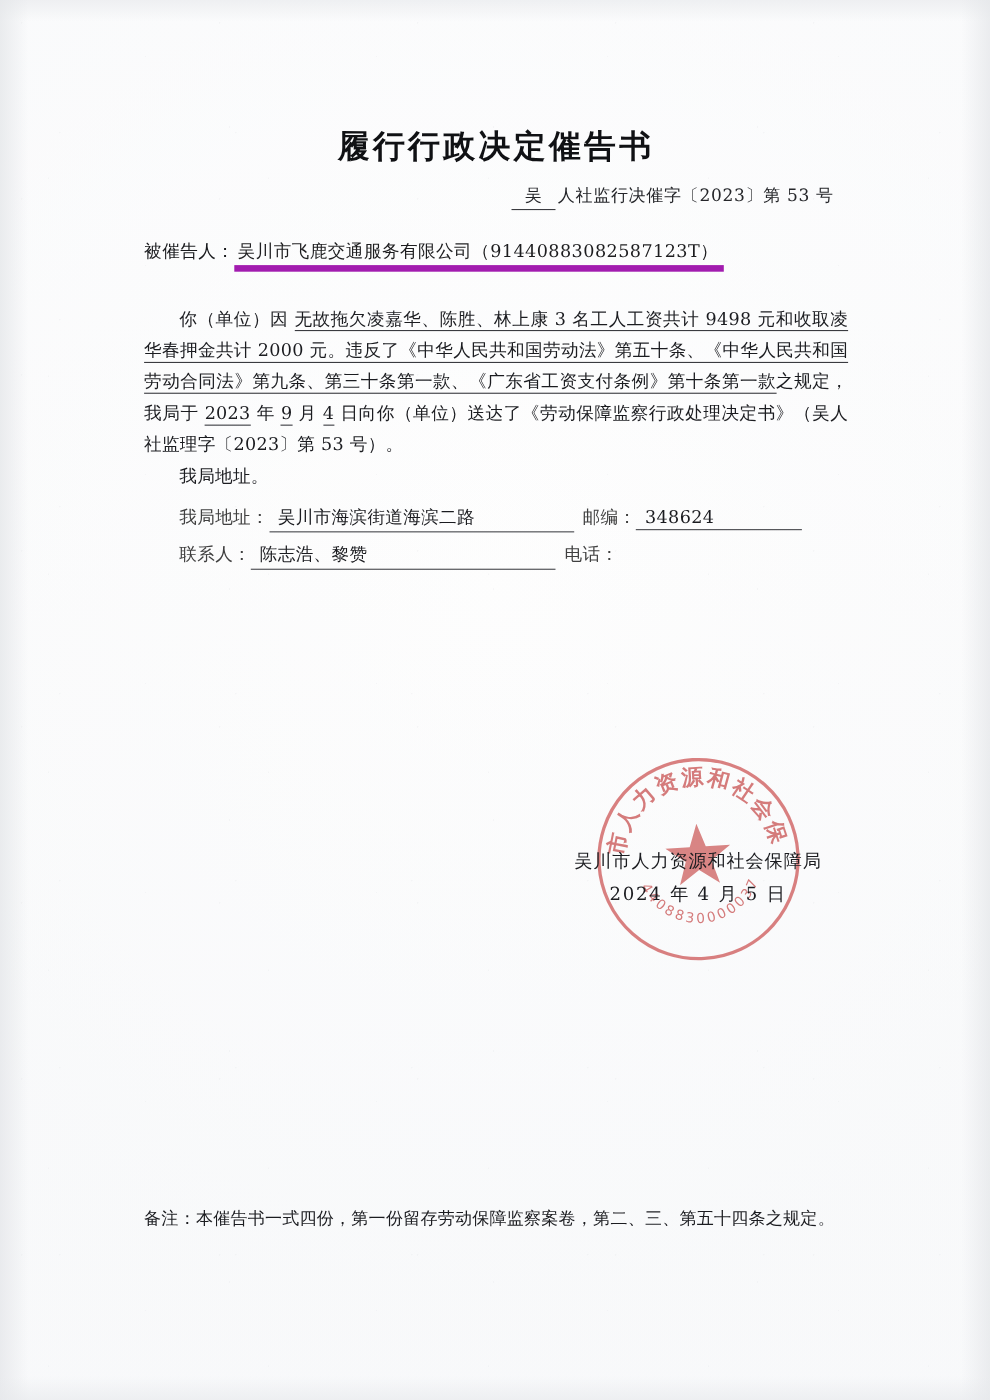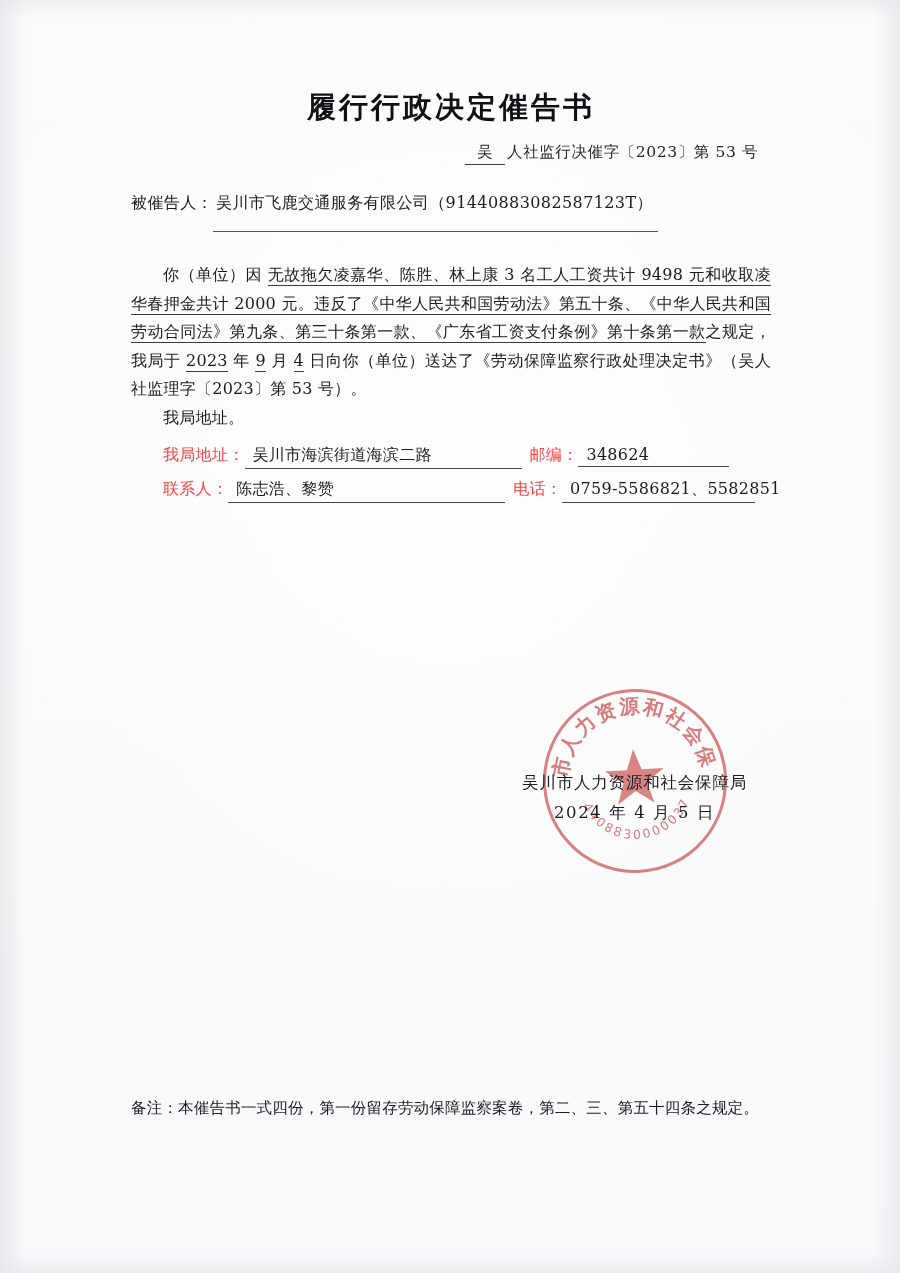--- a/index.html
+++ b/index.html
@@ -52,21 +52,21 @@
   .content {
     position: absolute;
     left: 131px;
     top: 0;
     width: 640px;
   }
 
   
   .doc-title {
     margin: 0;
-    padding-top: 88px;
+    padding-top: 114px;
     text-align: center;
     font-family: "DejaVu Serif", "Liberation Serif", serif;
     font-weight: 700;
     font-size: 29px;
     letter-spacing: 3px;
     color: #101114;
   }
 
   
   .doc-number-row {
@@ -89,22 +89,22 @@
 
   
   .recipient-row {
     margin-top: 28px;
     font-size: 16px;
     letter-spacing: 0.4px;
     white-space: nowrap;
   }
   .recipient-row .label { color: #18191c; }
   .recipient-row .value {
-    border-bottom: 1px solid #a21caf;
-    padding: 0 5px 17px 3px;
+    border-bottom: 6px solid #a21caf;
+    padding: 0 5px 1px 3px;
     display: inline-block;
   }
 
   
   .body-block { margin-top: 29px; }
   p.para {
     margin: 0;
     font-size: 16px;
     line-height: 28.6px;
     letter-spacing: 0.25px;
@@ -121,21 +121,21 @@
   .field-row {
     display: flex;
     align-items: baseline;
     font-size: 16px;
     letter-spacing: 0.3px;
     margin-top: 10px;
     text-indent: 0;
     padding-left: 2em;
     white-space: nowrap;
   }
-  .field-row .flabel { flex: 0 0 auto; color: #ef4444; }
+  .field-row .flabel { flex: 0 0 auto; color: #404040; }
   .field-row .fvalue {
     flex: 0 0 auto;
     border-bottom: 1px solid #45464b;
     padding: 0 6px 2px 8px;
     color: #1b1c20;
   }
   .fvalue.addr   { width: 263px; }
   .fvalue.zip    { width: 137px; }
   .fvalue.person { width: 263px; }
   .fvalue.phone  { width: 179px; }
@@ -258,21 +258,20 @@
           <span class="fvalue addr">吴川市海滨街道海滨二路</span>
           <span class="spacer"></span>
           <span class="flabel">邮编：</span>
           <span class="fvalue zip">348624</span>
         </div>
         <div class="field-row">
           <span class="flabel">联系人：</span>
           <span class="fvalue person">陈志浩、黎赞</span>
           <span class="spacer"></span>
           <span class="flabel">电话：</span>
-          <span class="fvalue phone">0759-5586821、5582851</span>
         </div>
       </div>
 
   </div>
 
   <div class="sign-zone">
 
     <div class="seal">
       <div class="seal-inner"></div>
 

